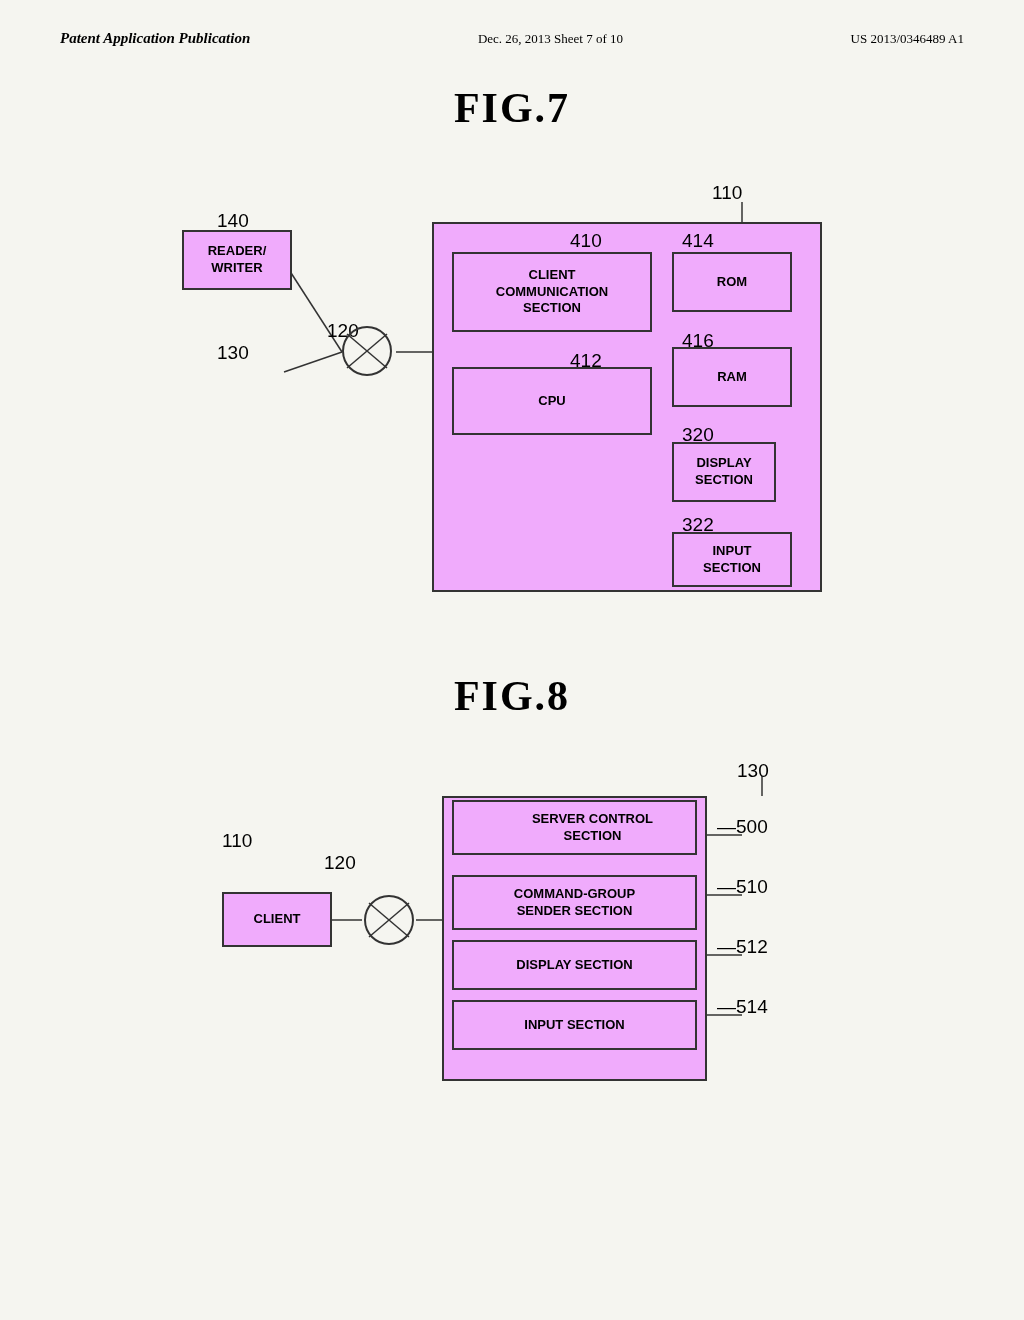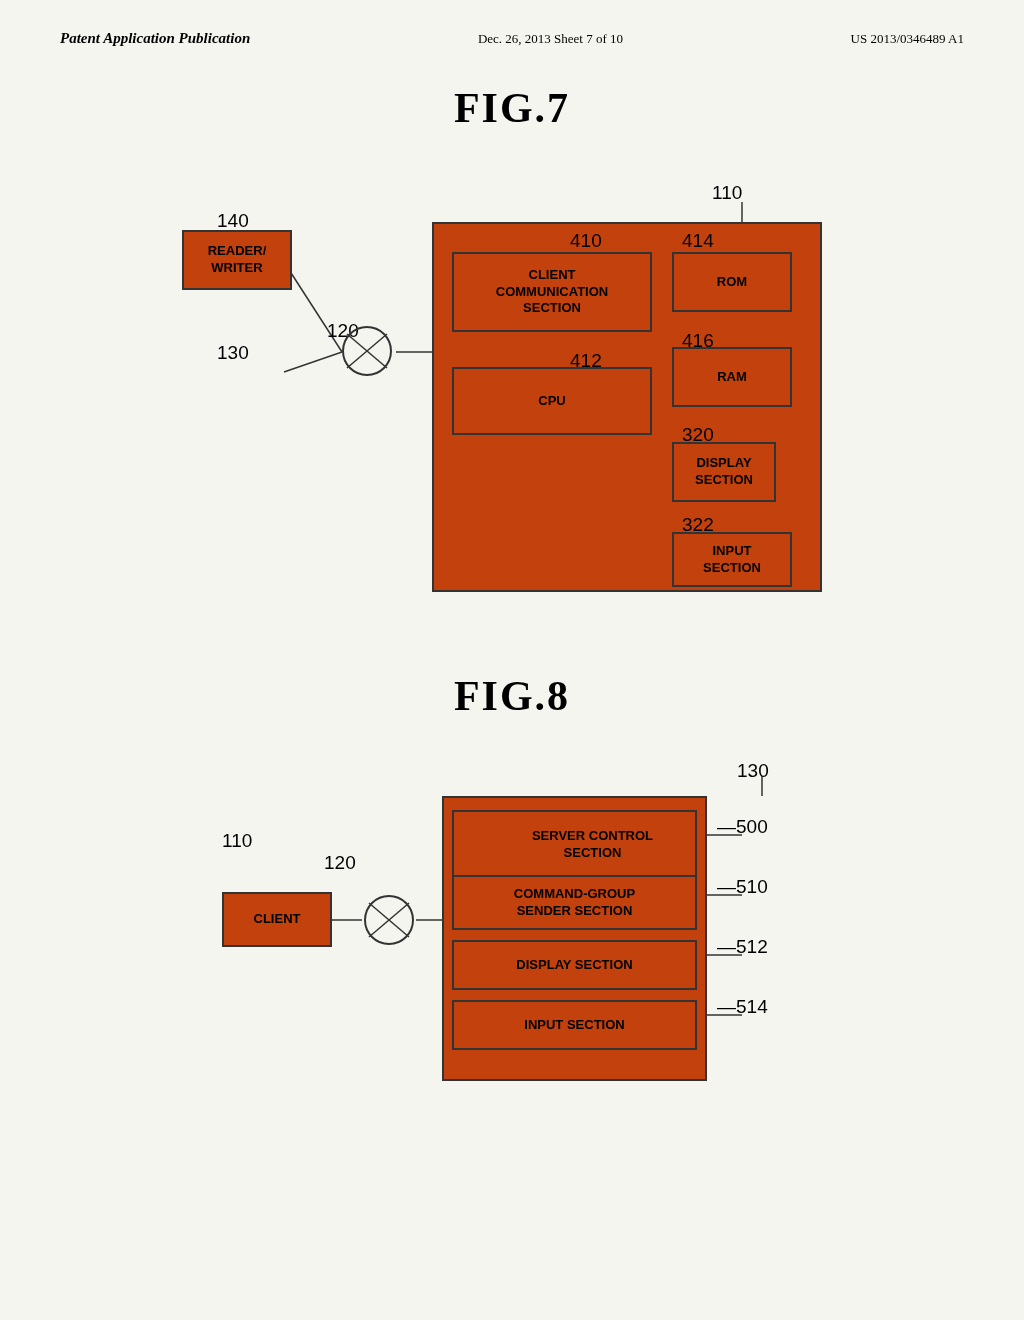--- a/index.html
+++ b/index.html
@@ -68,21 +68,21 @@
       width: 700px;
       margin: 0 auto;
       position: relative;
       height: 360px;
     }
 
     
     .box {
       position: absolute;
       border: 2px solid #333;
-      background: #c2410c;
+      background: #f0abfc;
       display: flex;
       align-items: center;
       justify-content: center;
       text-align: center;
       font-size: 13px;
       font-weight: bold;
       font-family: Arial, sans-serif;
       line-height: 1.3;
     }
 
@@ -233,21 +233,21 @@
 
         <line x1="545" y1="275" x2="580" y2="275" stroke="#333" stroke-width="1.5"></line>
       </svg>
 
       <div class="ref-label" style="top:20px; left:575px;">130</div>
 
       <div class="box" style="left:280px; top:56px; width:265px; height:285px; font-size:0;"></div>
 
       <div class="ref-label" style="top:76px; left:555px;">—500</div>
 
-      <div class="box" style="left:290px; top:70px; width:245px; height:70px;padding-left:36px;">
+      <div class="box" style="left:290px; top:60px; width:245px; height:55px;padding-left:36px;">
         <span style="white-space:pre-line;">SERVER CONTROL
 SECTION</span>
       </div>
 
       <div class="ref-label" style="top:136px; left:555px;">—510</div>
 
       <div class="box" style="left:290px; top:135px; width:245px; height:55px;justify-content:center;">
         <span style="white-space:pre-line;">COMMAND-GROUP
 SENDER SECTION</span>
       </div>

